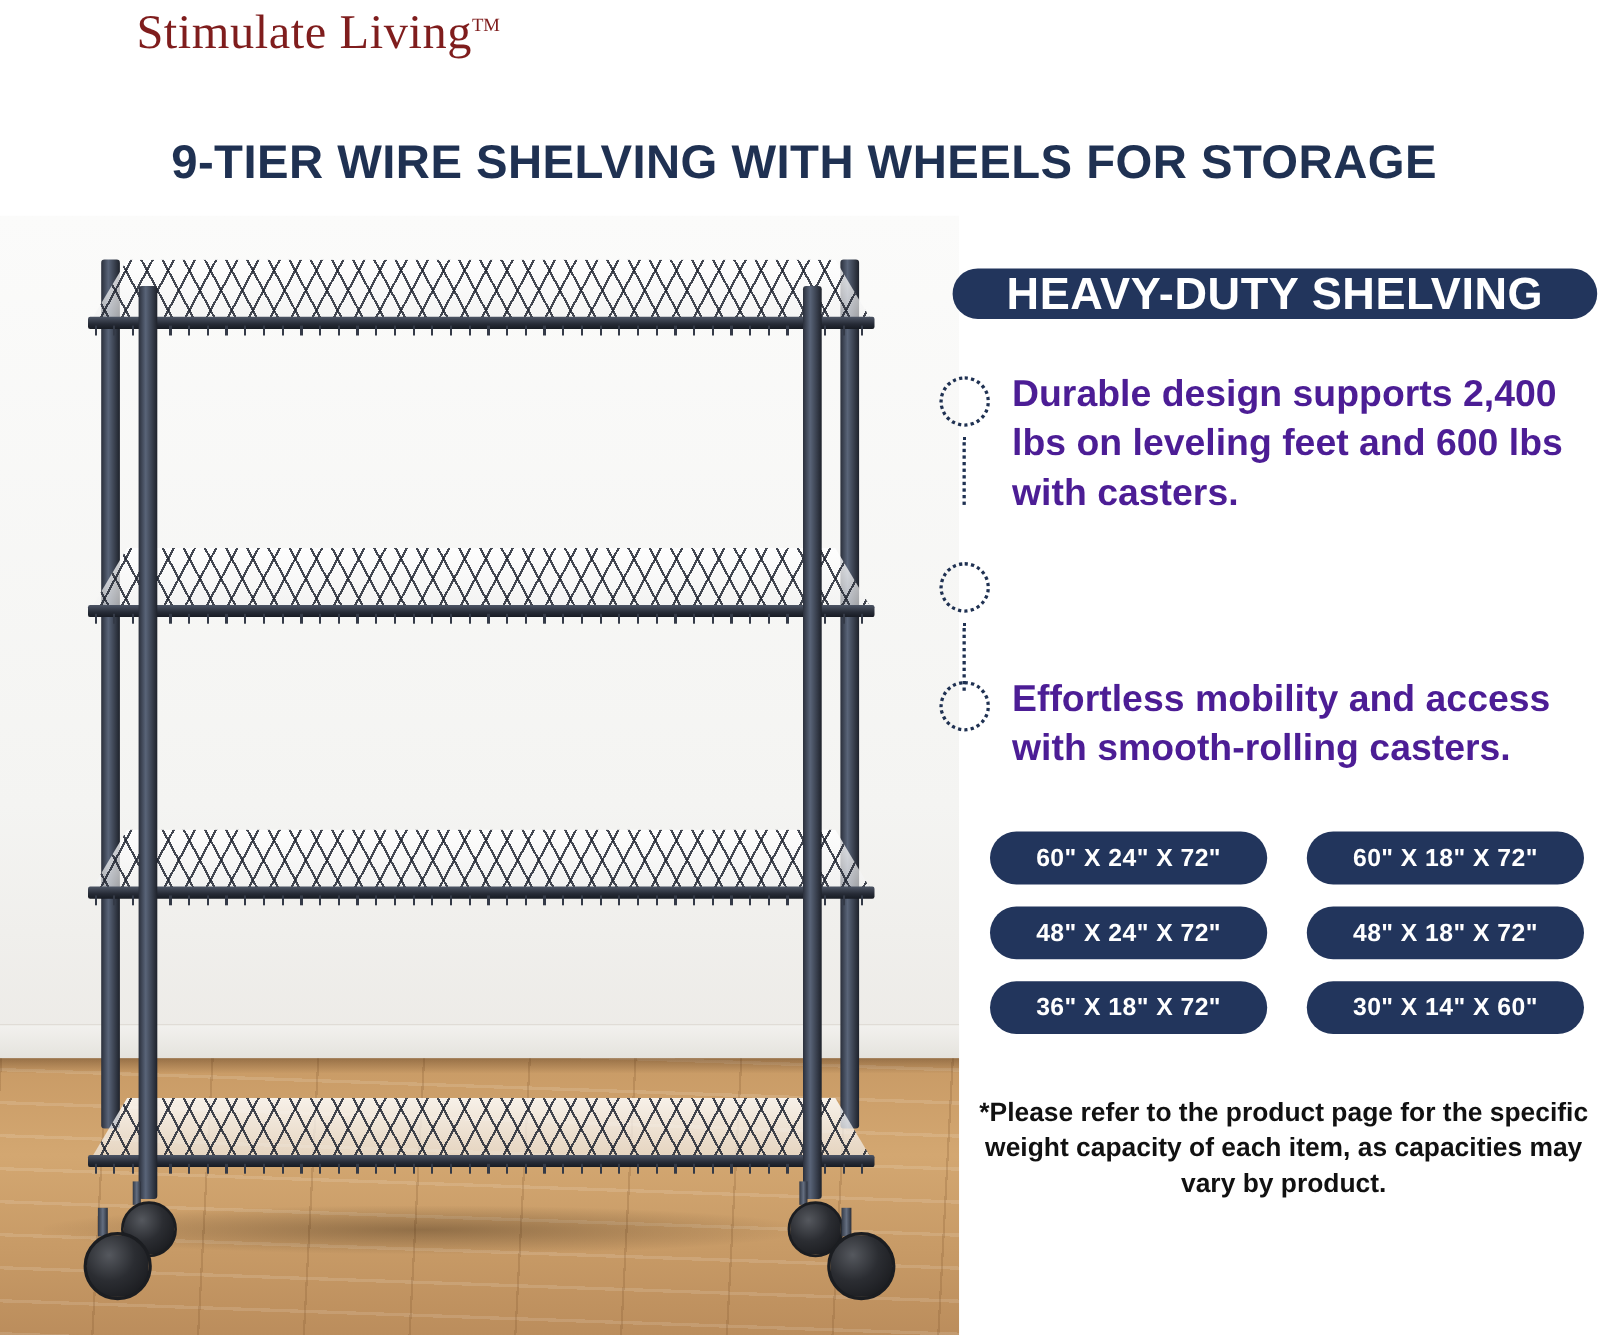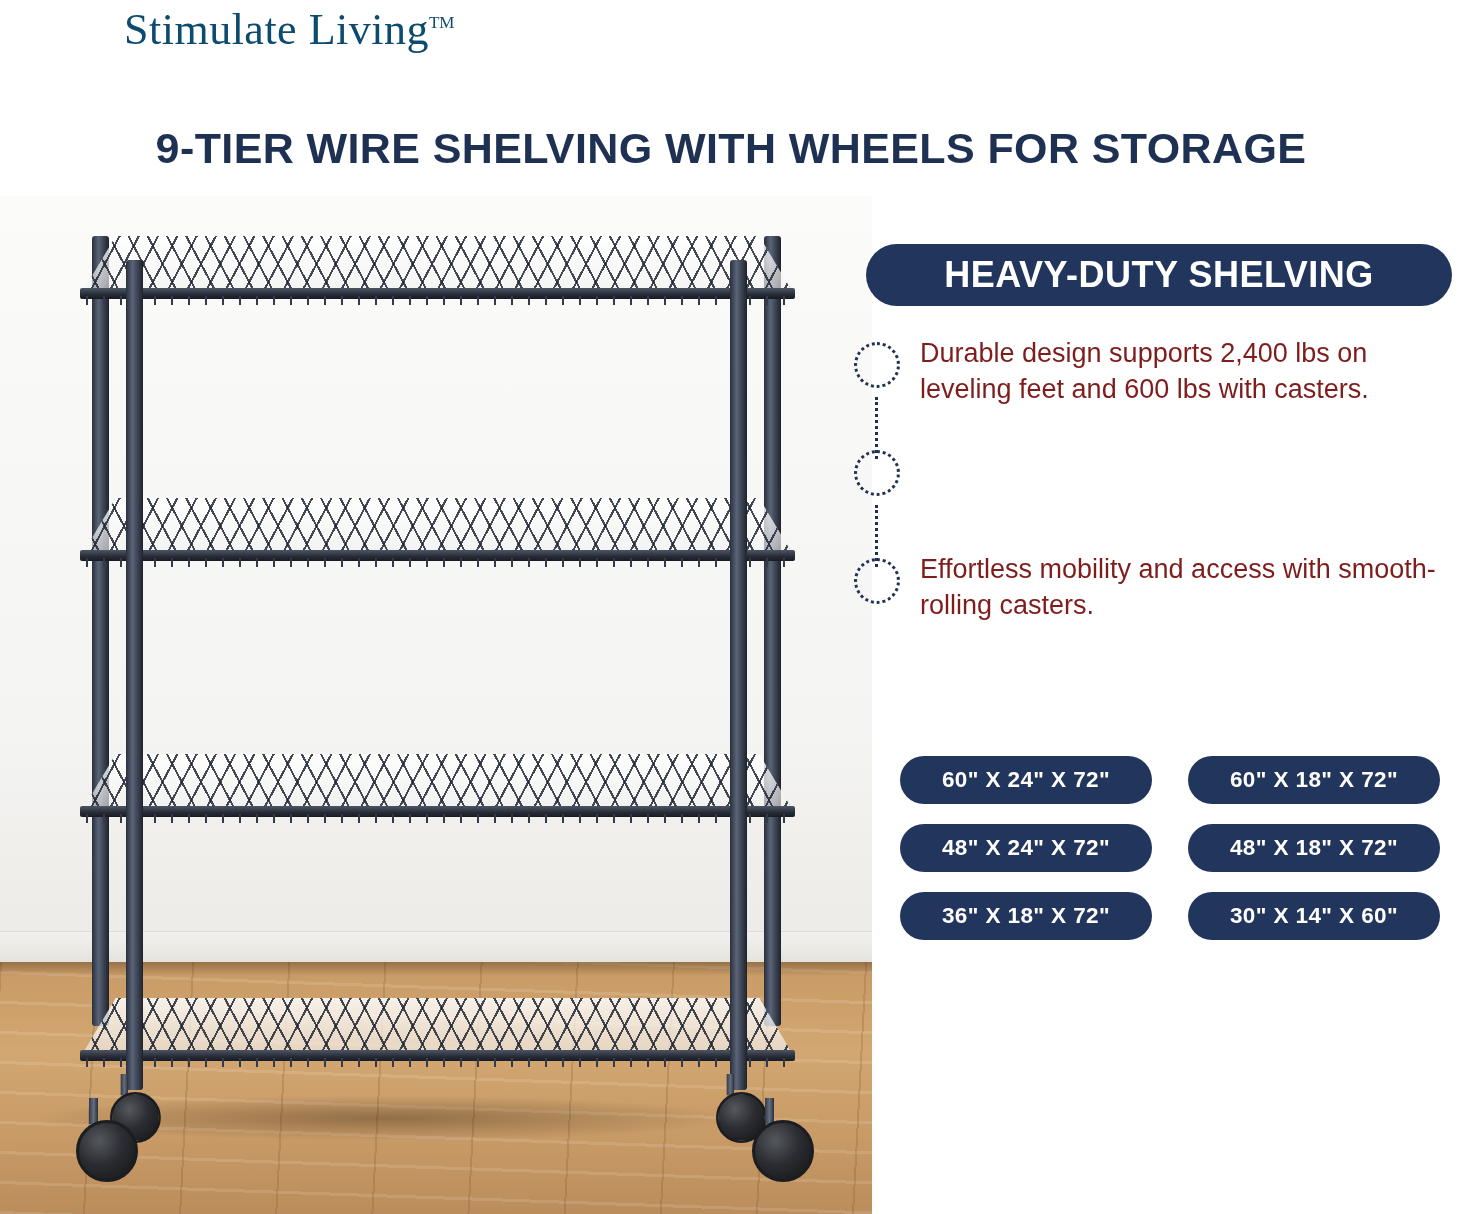--- a/index.html
+++ b/index.html
@@ -15,21 +15,21 @@
     position: relative;
   }
 
   
   .brand {
     position: absolute;
     left: 124px;
     top: 4px;
     font-family: "Liberation Serif", serif;
     font-size: 44px;
-    color: #0c4a6e;
+    color: #7f1d1d;
     letter-spacing: 0.5px;
     white-space: nowrap;
   }
   .brand .tm {
     font-size: 17px;
     vertical-align: super;
     letter-spacing: 0;
   }
 
   
@@ -200,25 +200,25 @@
     top: 196px;
     width: 590px;
     height: 1018px;
   }
 
   .pill-title {
     position: absolute;
     left: -6px;
     top: 48px;
     width: 586px;
-    height: 62px;
+    height: 46px;
     border-radius: 31px;
     background: #22355c;
     color: #ffffff;
-    font-size: 36px;
+    font-size: 41px;
     font-weight: bold;
     letter-spacing: 0.5px;
     display: flex;
     align-items: center;
     justify-content: center;
   }
 
   .bullets {
     position: absolute;
     left: -18px;
@@ -244,23 +244,23 @@
   .bullet .connector {
     position: absolute;
     left: 18px;
     top: 52px;
     width: 0;
     height: 62px;
     border-left: 3px dotted #1f3152;
   }
   .bullet:last-child .connector { display: none; }
   .bullet .btext {
-    font-size: 27px;
-    font-weight: normal;
-    color: #7f1d1d;
+    font-size: 34px;
+    font-weight: bold;
+    color: #4c1d95;
     line-height: 1.32;
     max-width: 530px;
   }
 
   .sizes-title {
     position: absolute;
     left: 0;
     top: 508px;
     width: 590px;
     text-align: center;
@@ -394,13 +394,14 @@
 
   <div class="sizes-grid">
     <div class="size-pill">60" X 24" X 72"</div>
     <div class="size-pill">60" X 18" X 72"</div>
     <div class="size-pill">48" X 24" X 72"</div>
     <div class="size-pill">48" X 18" X 72"</div>
     <div class="size-pill">36" X 18" X 72"</div>
     <div class="size-pill">30" X 14" X 60"</div>
   </div>
 
+  <div class="footnote">*Please refer to the product page for the specific weight capacity of each item, as capacities may vary by product.</div>
 </div>
 
 </body></html>

